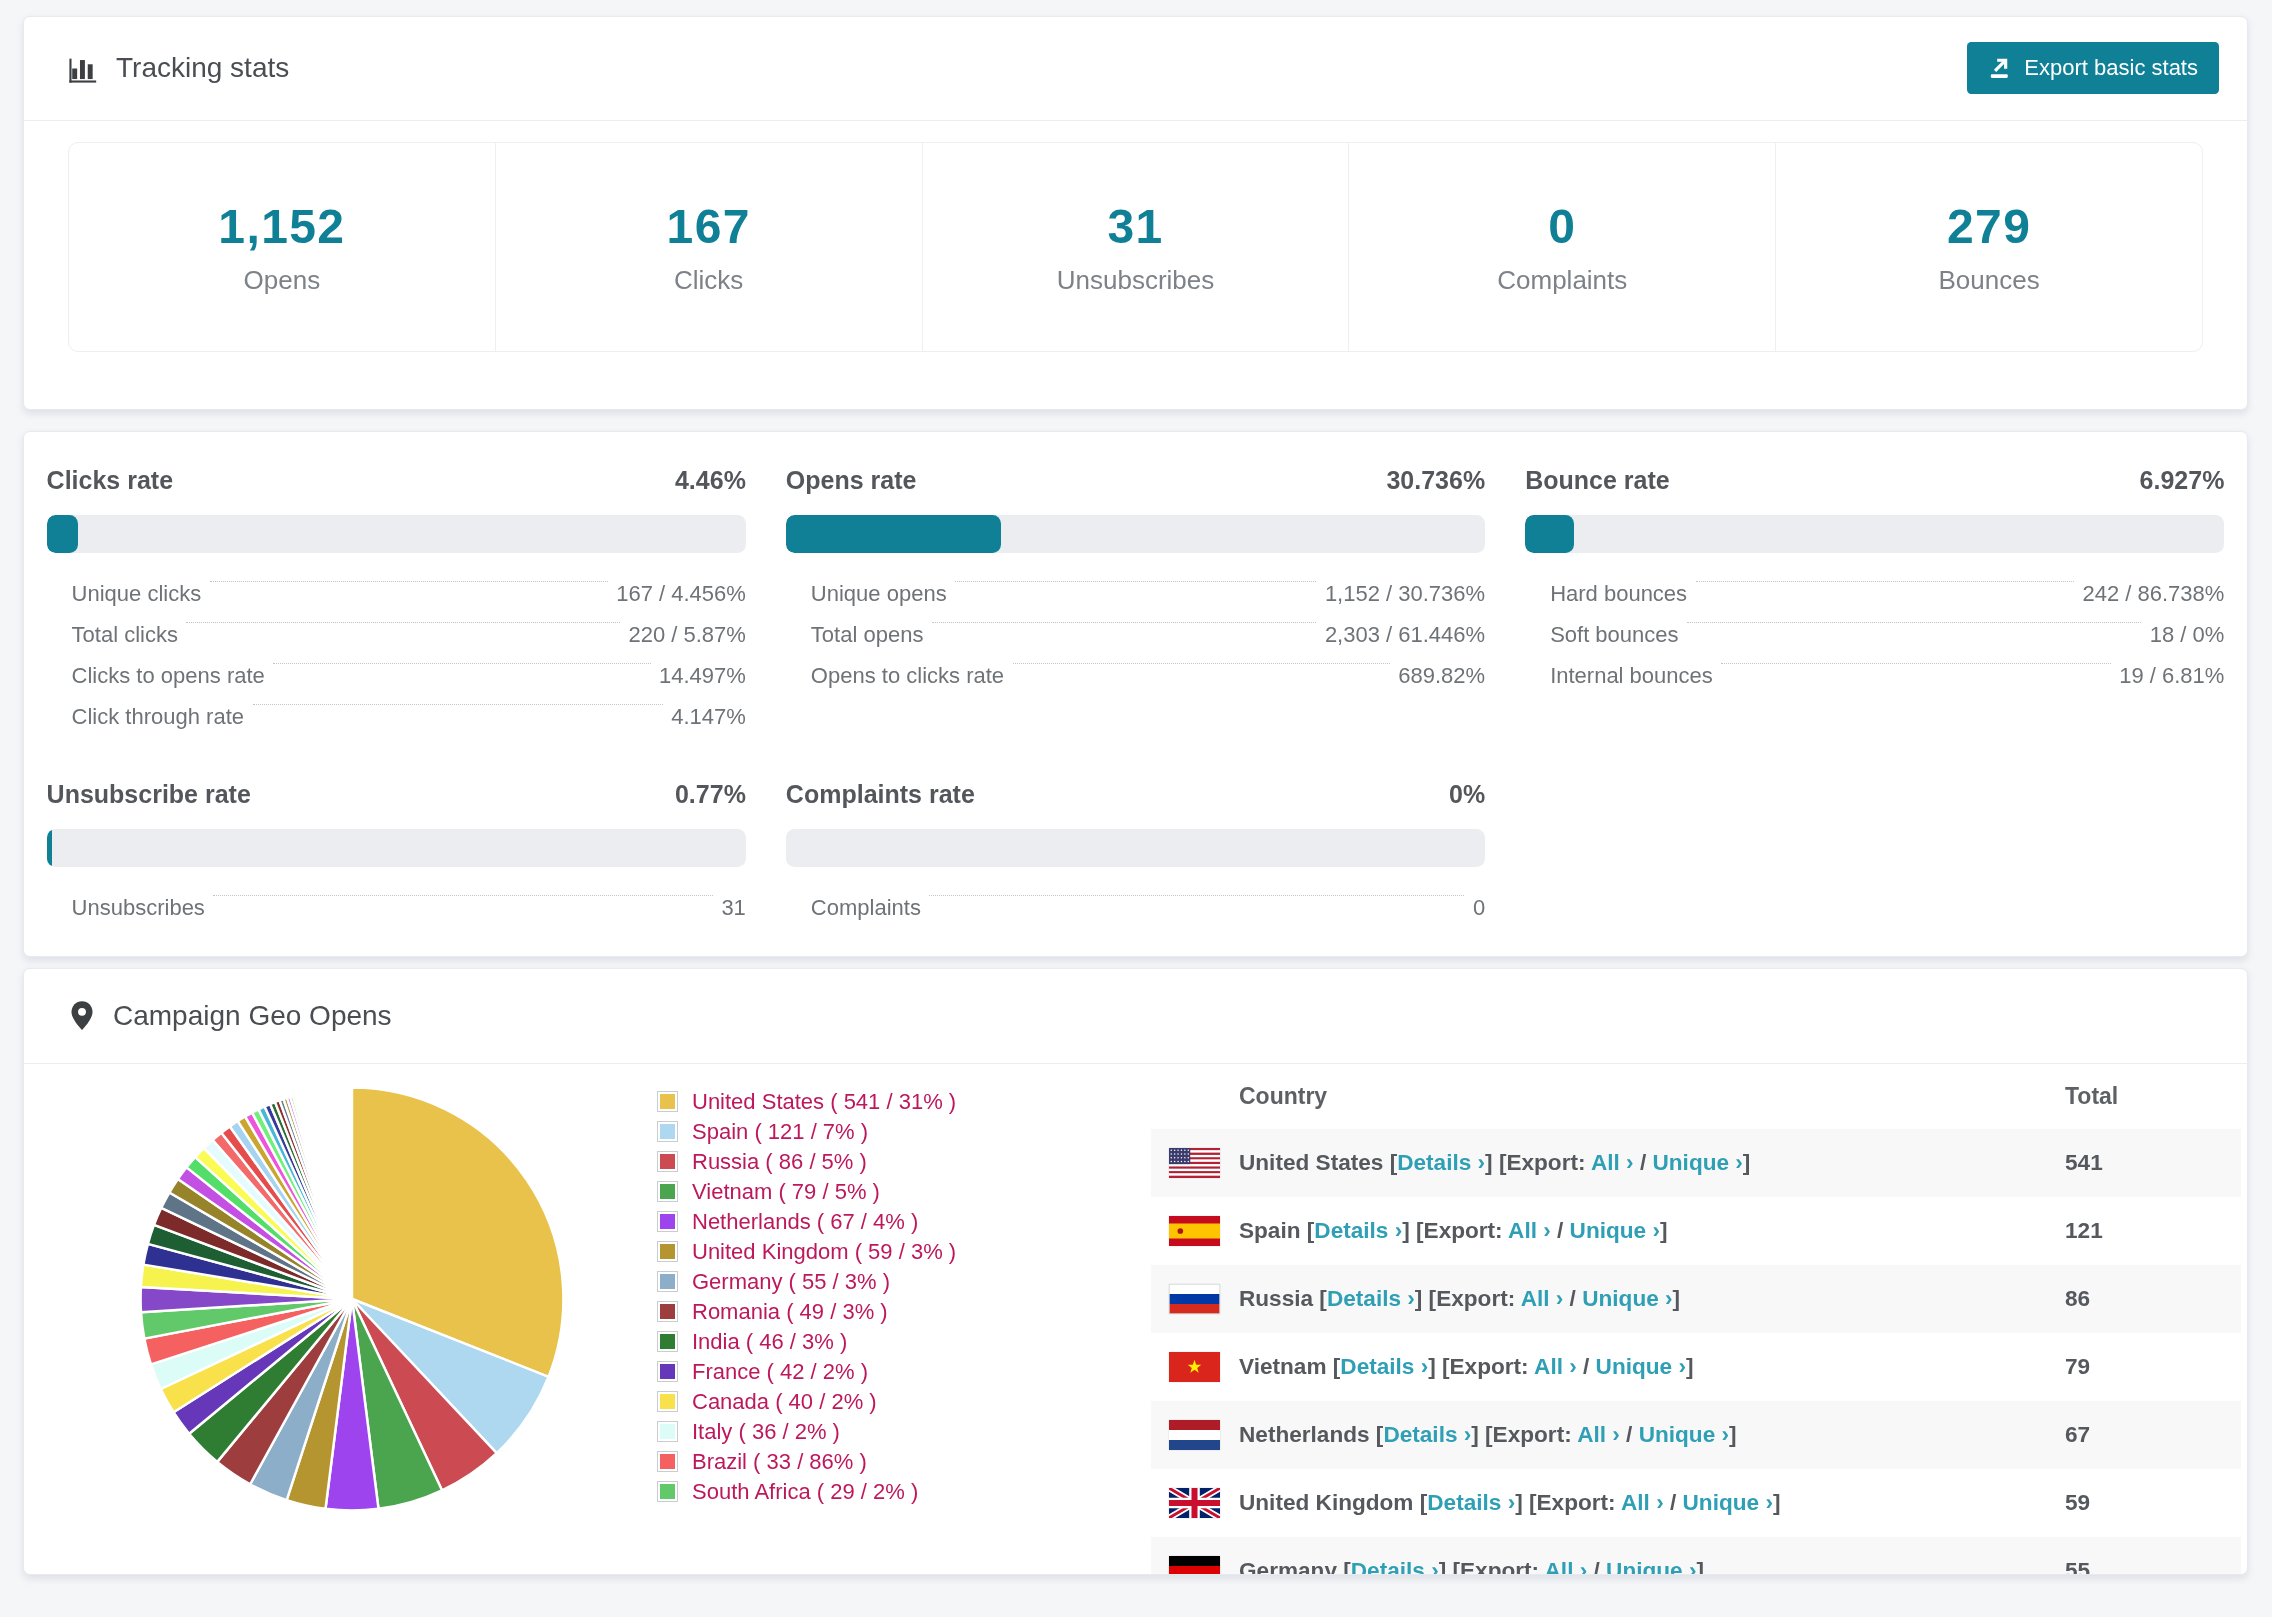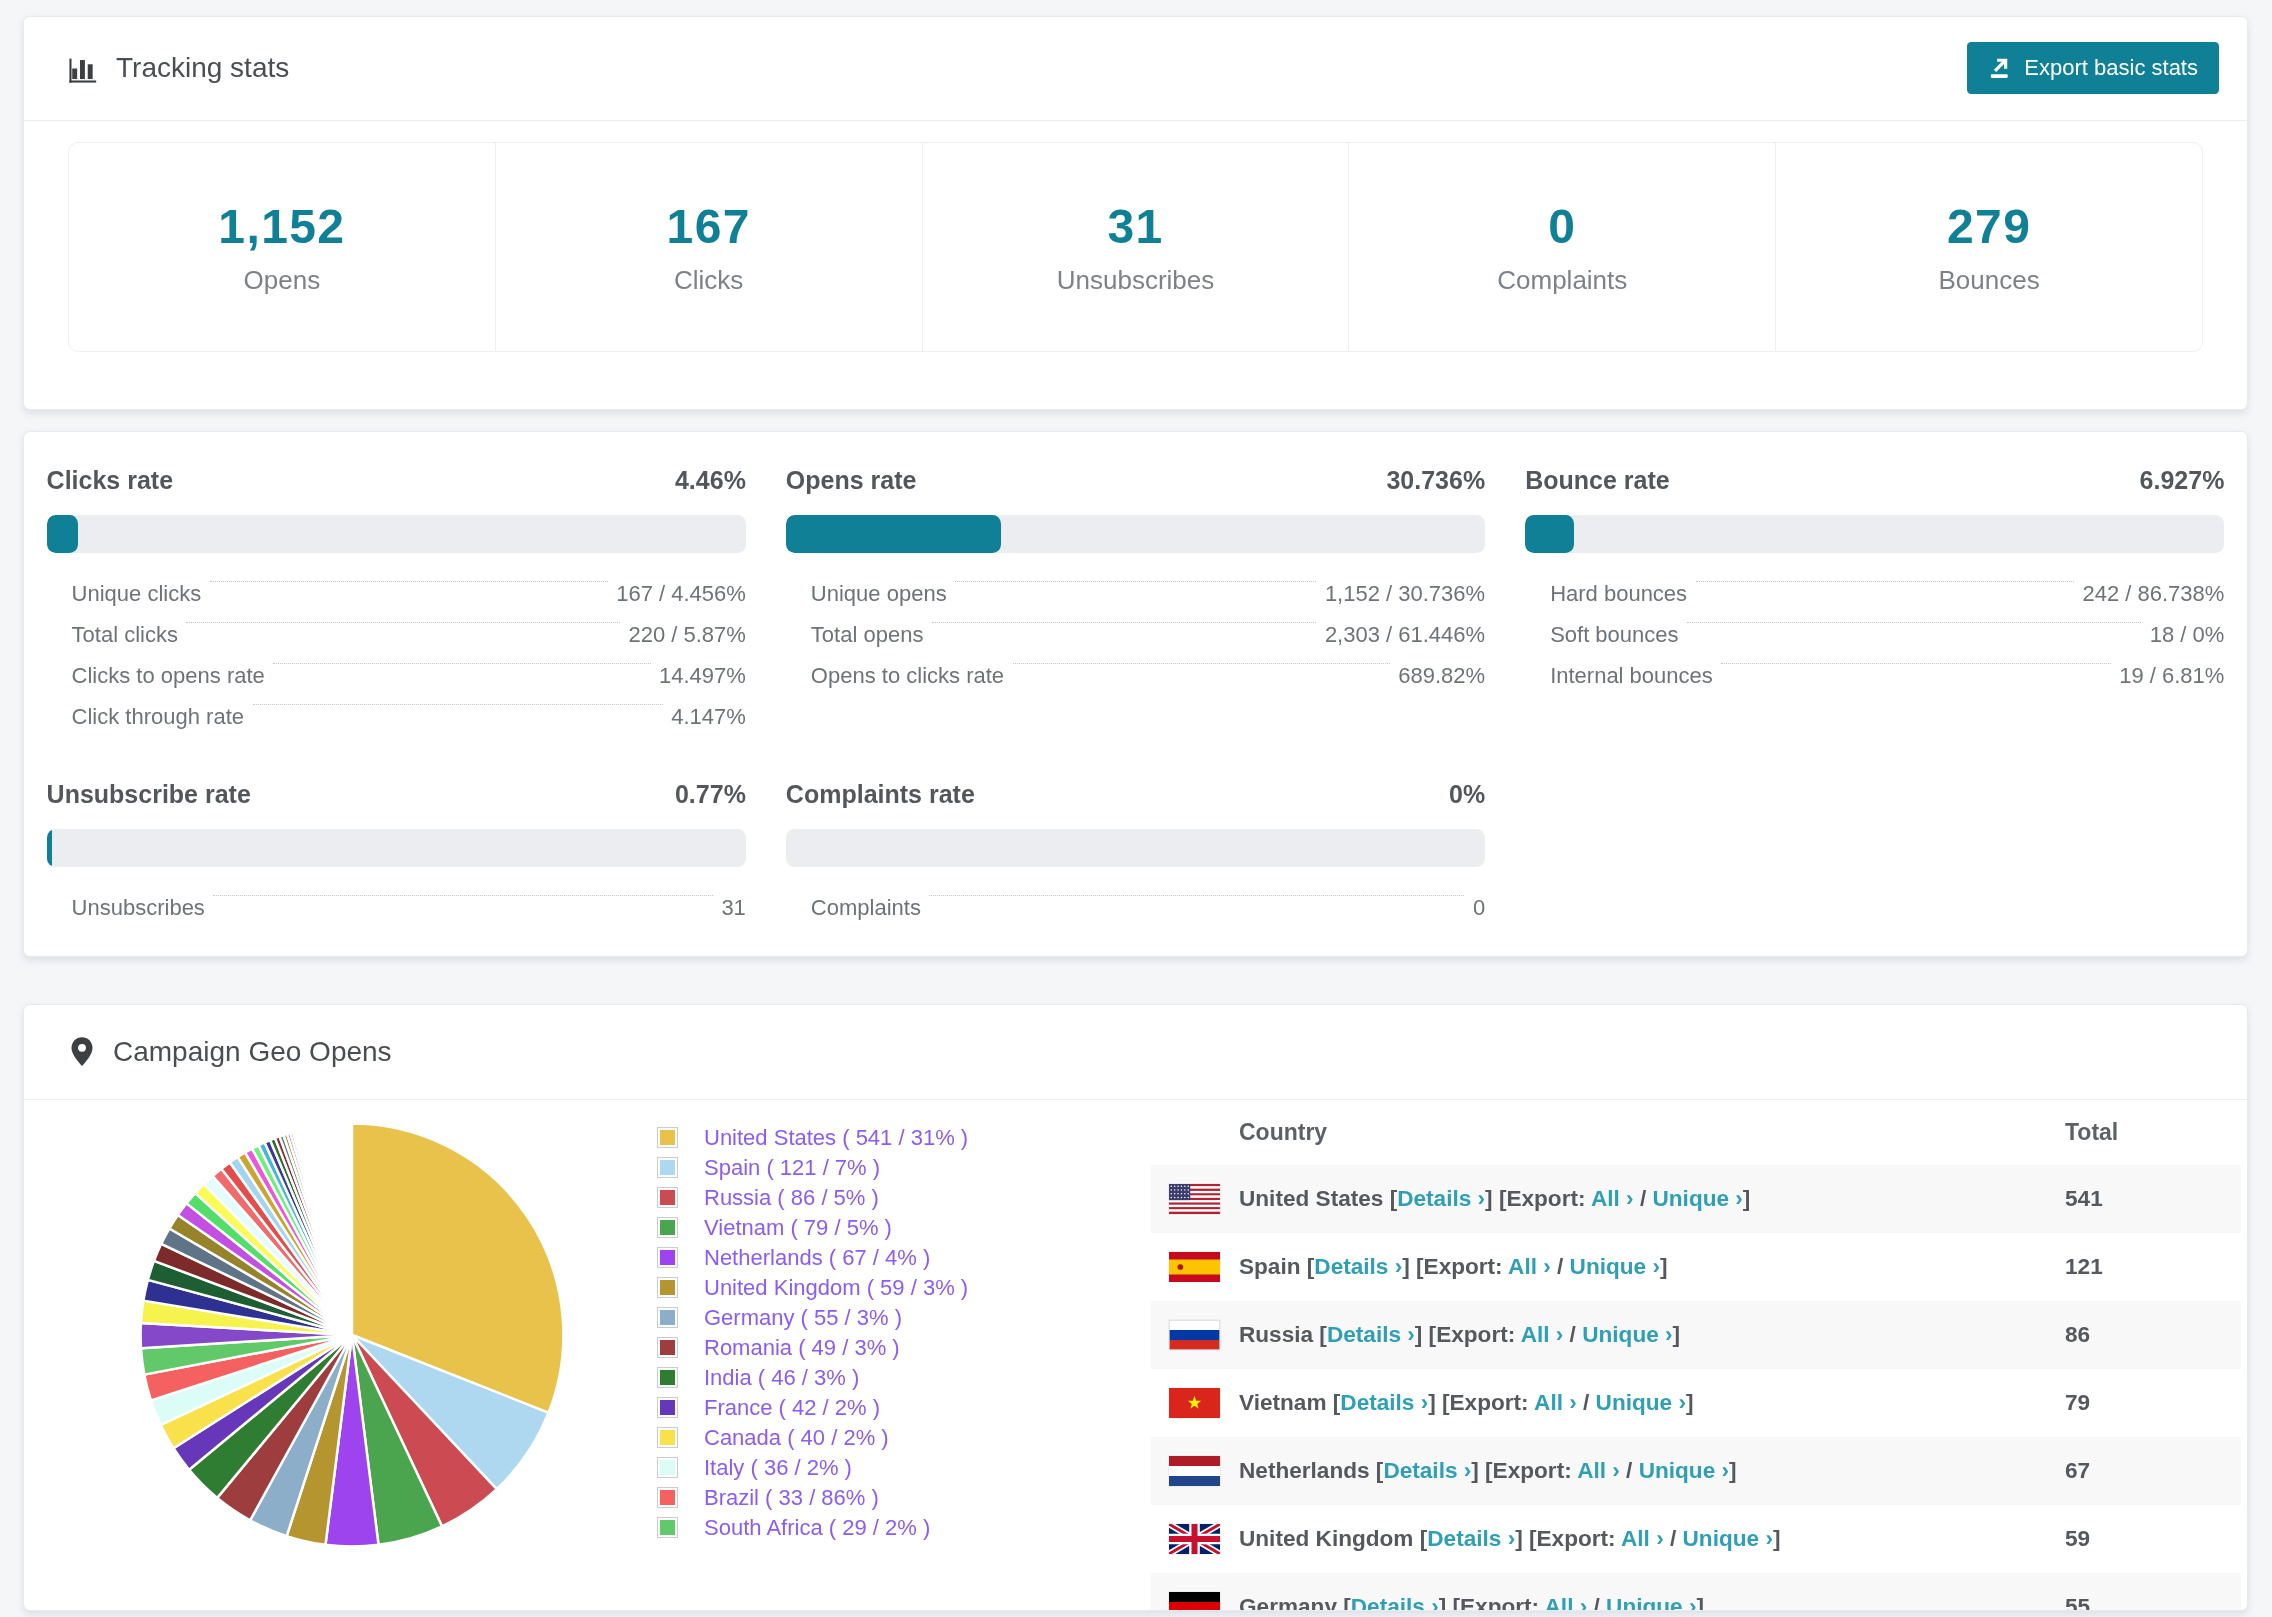--- a/index.html
+++ b/index.html
@@ -15,21 +15,21 @@
   .card{
     position:absolute;left:23px;width:2225px;
     background:#ffffff;
     border:0.7px solid #e7eaee;
     border-radius:7px;
     box-shadow:0 3.5px 7px rgba(140,152,170,.22);
     box-sizing:border-box;
   }
   .card-tracking{top:15.5px;height:394px;}
   .card-rates{top:431px;height:526px;}
-  .card-geo{top:1004px;height:607px;overflow:hidden;}
+  .card-geo{top:968px;height:607px;overflow:hidden;}
 
   .card-header{
     height:104px;box-sizing:border-box;
     padding:0 28px 0 44px;
     display:flex;align-items:center;justify-content:space-between;
     border-bottom:1.4px solid #ededf0;
   }
   .card-geo .card-header{height:95px;}
   .card-title{
     display:flex;align-items:center;gap:17px;
@@ -62,21 +62,21 @@
     font-size:25px;font-weight:700;color:#53575c;margin-bottom:20px;gap:19px;}
   .progress{height:38px;background:#ebedf0;border-radius:8.5px;overflow:hidden;margin-bottom:28px;}
   .progress-fill{height:100%;background:#0f8096;border-radius:8.5px;}
   .rate-row{display:flex;align-items:flex-start;font-size:22px;color:#6e7378;height:41px;margin-left:25px;}
   .rate-label,.rate-value{white-space:nowrap;}
   .rate-dots{flex:1;border-bottom:1.4px dotted #c3c6c9;margin:0 8.5px 5px;}
 
   .geo-body{position:relative;height:510px;}
   .pie-wrap{position:absolute;left:111px;top:17.6px;width:434px;height:434px;}
   .legend{position:absolute;left:633px;top:22.6px;list-style:none;margin:0;padding:0;}
-  .legend-item{display:flex;align-items:center;gap:26px;height:30px;font-size:22px;color:#8b5cf6;}
+  .legend-item{display:flex;align-items:center;gap:14px;height:30px;font-size:22px;color:#be185d;}
   .legend-swatch{
     width:21px;height:21px;box-sizing:border-box;
     border:0.7px solid #c9cdd1;padding:2.1px;background-clip:content-box;
     flex:0 0 auto;
   }
 
   .geo-table{position:absolute;left:1127px;top:0;width:1090px;font-weight:bold;}
   .geo-thead{display:flex;align-items:center;height:65px;font-size:23px;color:#5d6166;}
   .h-spacer{width:88px;}
   .h-country{flex:1;}

